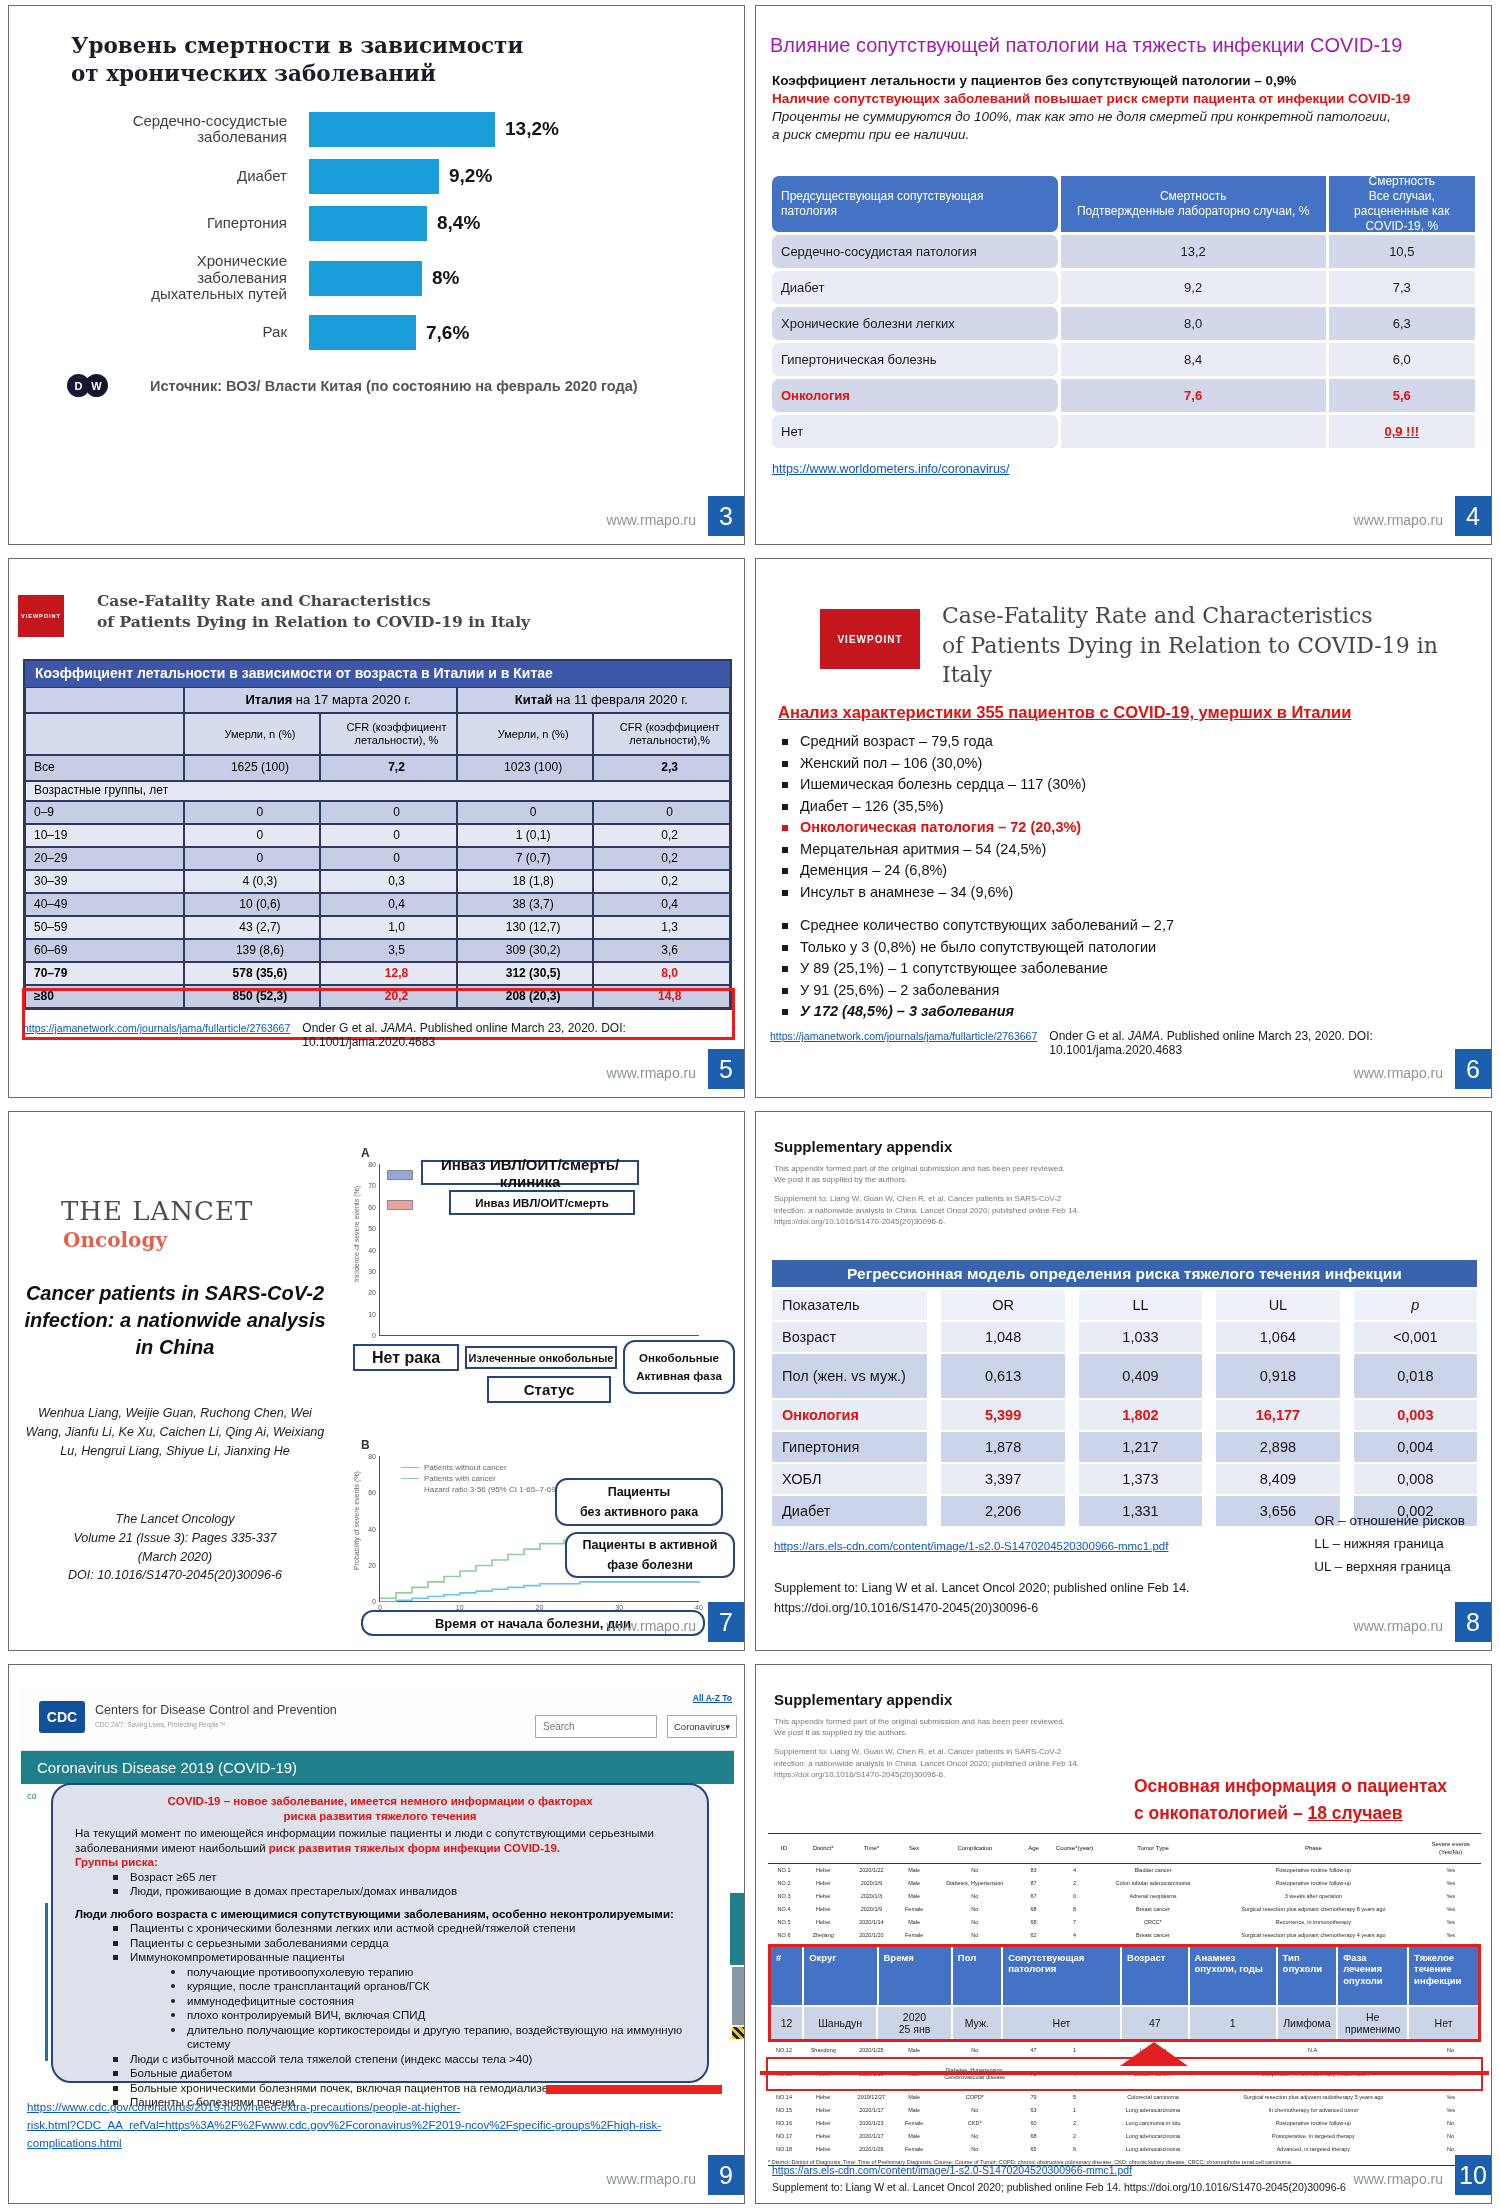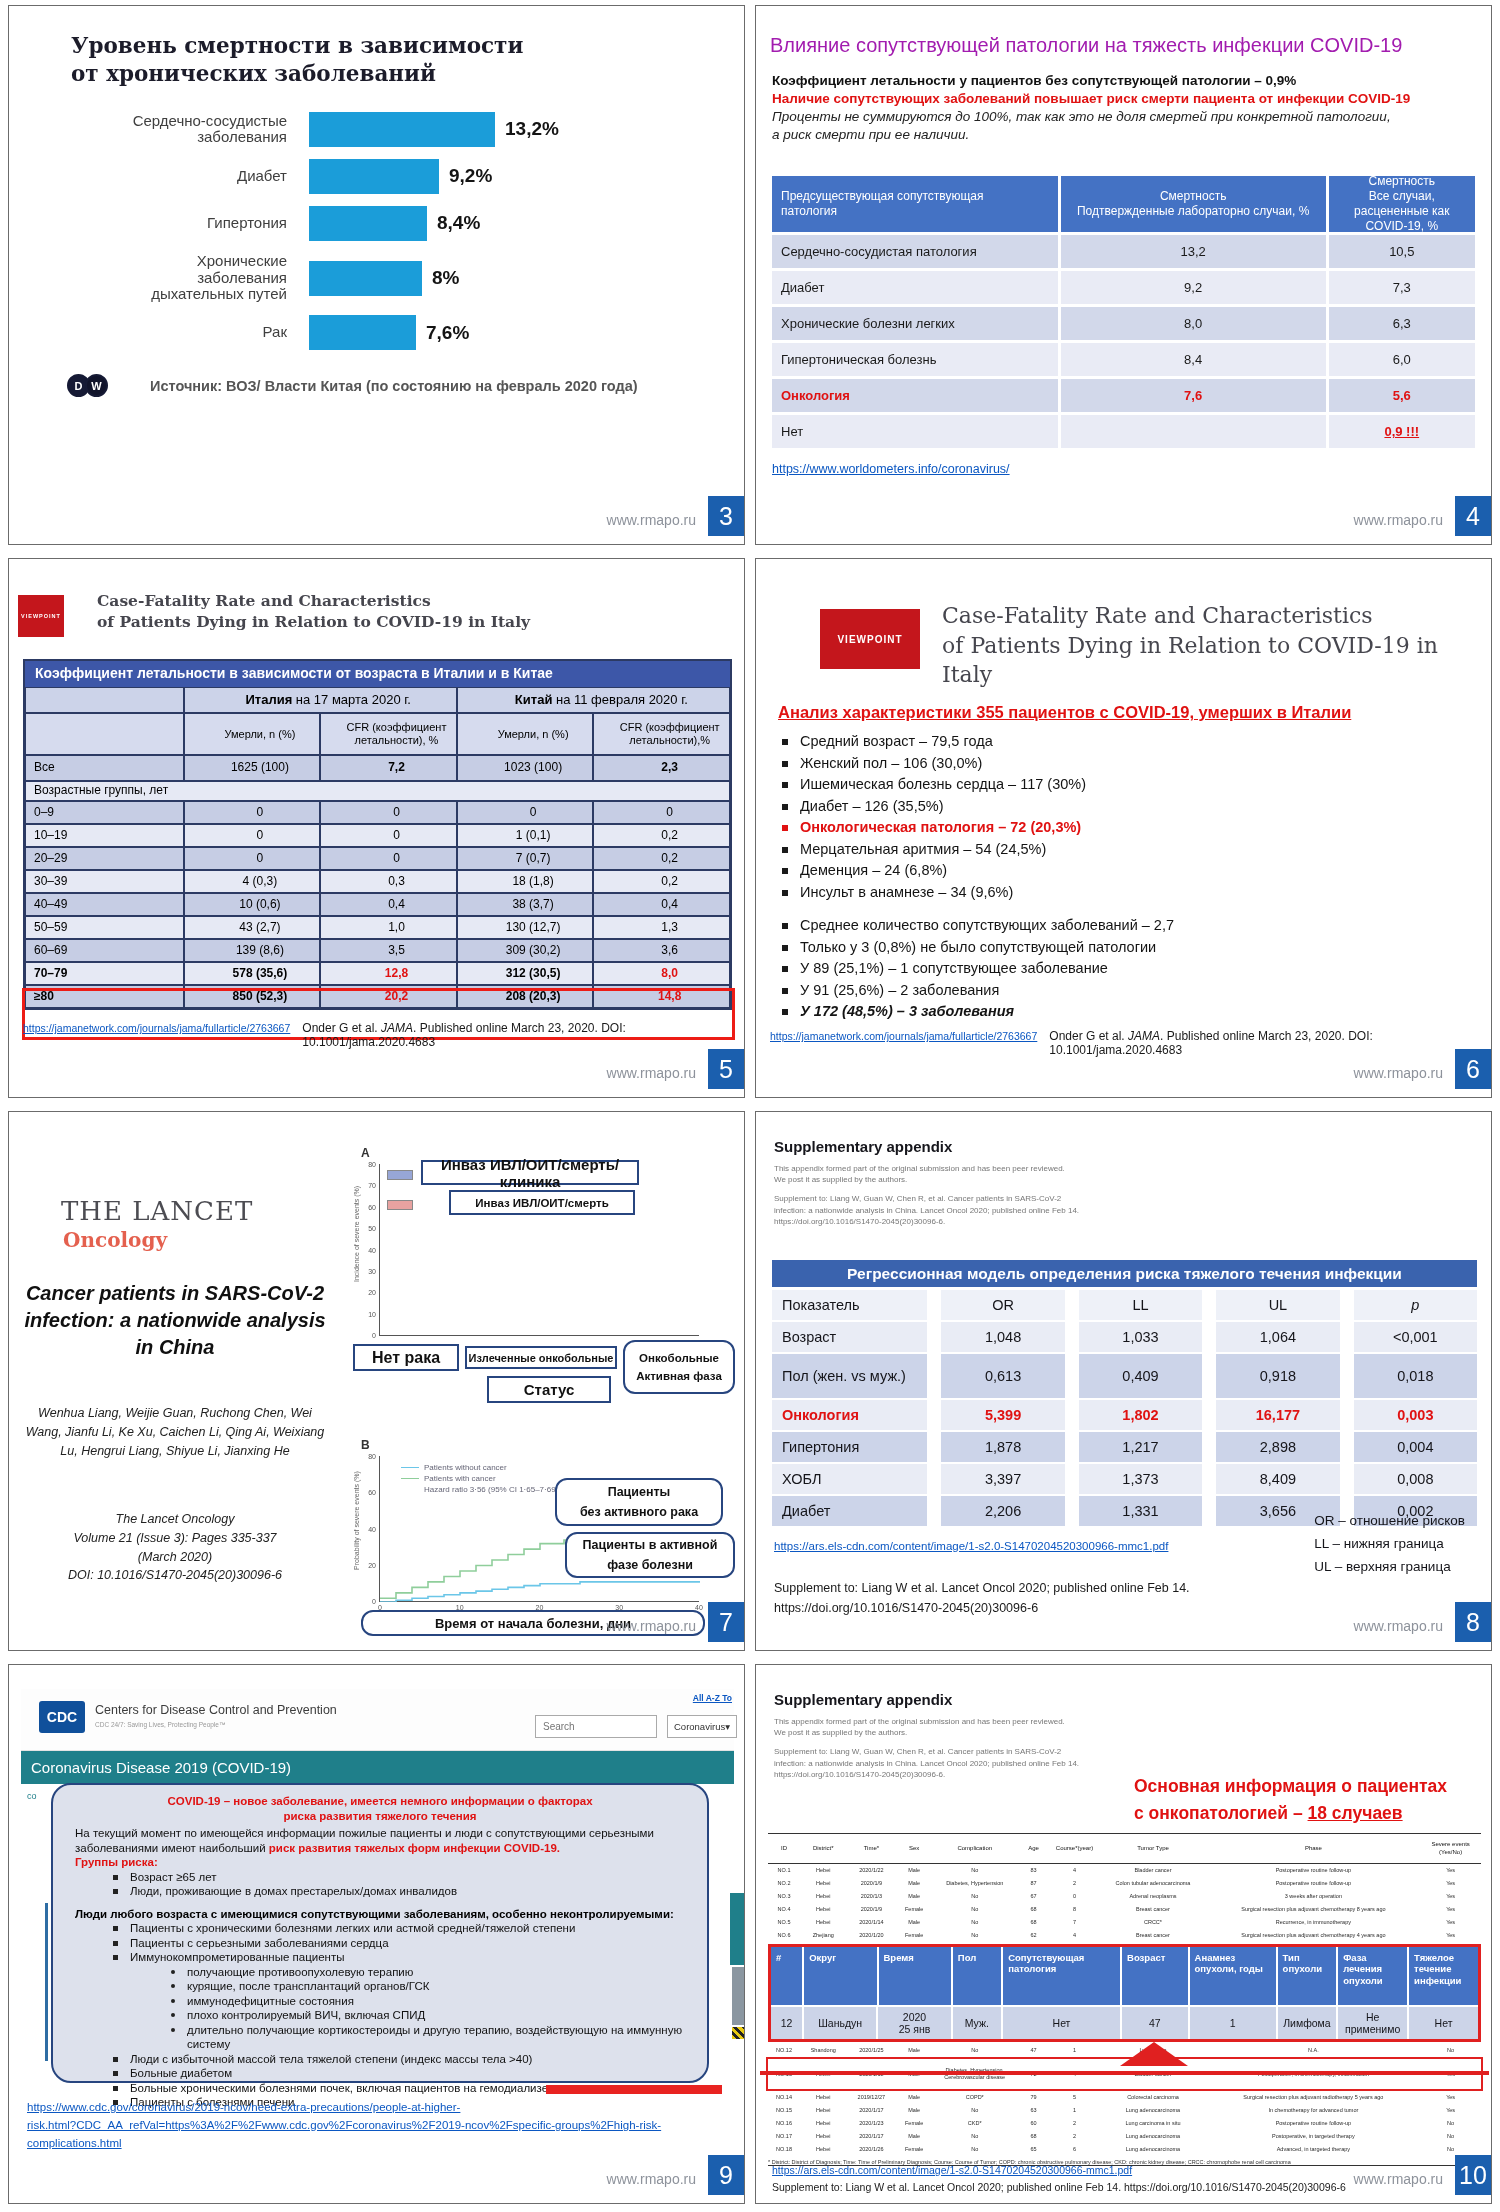--- a/index.html
+++ b/index.html
@@ -29,21 +29,21 @@
   .s3srctext { margin-left:42px; font-size:14.5px; font-weight:bold; color:#565656; }
   
   .s4title { margin:28px 12px 0 14px; font-size:20px; color:#a21caf; }
   .s4b { margin:16px 16px 0; font-weight:bold; font-size:13.5px; color:#111; }
   .s4r { margin:3px 16px 0; font-weight:bold; font-size:13.5px; color:#e01212; }
   .s4i { margin:3px 16px 0; font-style:italic; font-size:13.5px; color:#222; }
   .s4table { margin:34px 16px 0; display:flex; flex-direction:column; gap:3px; }
   .s4tr { display:flex; gap:3px; }
   .s4th { background:#4472c4; color:#fff; font-size:12px; padding:5px 9px; display:flex; flex-direction:column; justify-content:center; height:56px; line-height:1.25; }
   .s4td { font-size:13px; display:flex; align-items:center; padding:0 9px; height:33px; color:#1a1a1a; }
-  .s4c0 { width:41%; } .s4c1 { width:38%; justify-content:center; text-align:center; } .s4c2 { width:21%; justify-content:center; text-align:center; }
+  .s4c0 { width:41%;border-radius:7px; } .s4c1 { width:38%; justify-content:center; text-align:center; } .s4c2 { width:21%; justify-content:center; text-align:center; }
   .s4tr.dark .s4td { background:#d2d8ea; } .s4tr.light .s4td { background:#e9ebf5; }
   .s4tr.onko .s4td { color:#e01212; font-weight:bold; }
   .s4tr.none .s4td.s4c2 { color:#e01212; font-weight:bold; text-decoration:underline; }
   #s4 .link { display:block; margin:14px 16px 0; font-size:12.5px; }
   
   .vpbox { position:absolute; background:#c4161c; color:#fff; display:flex; align-items:center; justify-content:center;
            font-weight:bold; letter-spacing:1px; }
   .jtitle { position:absolute; font-family:"DejaVu Serif", serif; color:#46464e; line-height:1.35; }
   .cite { position:absolute; display:flex; align-items:baseline; gap:12px; }
   .cite .link { font-size:10.5px; }
@@ -120,21 +120,21 @@
   .cdclogo { position:absolute; left:18px; top:12px; width:46px; height:32px; background:#10509b; color:#fff; font-weight:bold;
              font-size:14px; display:flex; align-items:center; justify-content:center; border-radius:3px; }
   .cdcorg { position:absolute; left:74px; top:14px; font-size:12.5px; color:#3c3c3c; }
   .cdctag { position:absolute; left:74px; top:32px; font-size:6.5px; color:#999; }
   .cdcsearch { position:absolute; left:514px; top:26px; width:122px; height:23px; border:1px solid #aaa; background:#fff;
                font-size:10px; color:#777; padding:0 7px; font-family:"Liberation Sans", sans-serif; }
   .cdcdd { position:absolute; left:646px; top:26px; width:70px; height:23px; border:1px solid #aaa; background:#fff;
            font-size:9.5px; color:#333; display:flex; align-items:center; justify-content:space-between; padding:0 6px; cursor:pointer; }
   .azlink { position:absolute; right:2px; top:4px; font-size:8.5px; color:#0b57c2; text-decoration:underline; font-weight:bold; }
   .tealbar { position:absolute; left:12px; top:86px; width:713px; height:33px; background:#1f7f8a; color:#fff;
-             font-size:15px; display:flex; align-items:center; padding-left:10px; }
+             font-size:15px; display:flex; align-items:center; padding-left:16px; }
   .cofrag { position:absolute; left:18px; top:126px; font-size:9px; color:#1f7f8a; }
   .vblue { position:absolute; left:36px; top:238px; width:3px; height:158px; background:#2e6da4; }
   .frag1 { position:absolute; right:0; top:228px; width:14px; height:72px; background:#1f7f8a; }
   .frag2 { position:absolute; right:0; top:302px; width:12px; height:58px; background:#8b97a1; }
   .frag3 { position:absolute; right:0; top:362px; width:12px; height:12px;
            background:repeating-linear-gradient(45deg,#e8c90f 0 3px,#222 3px 6px); }
   .riskbox { position:absolute; left:42px; top:118px; width:658px; height:300px; background:#dde1ec;
              border:2.5px solid #27457f; border-radius:20px; padding:9px 22px; }
   .rb-h { text-align:center; color:#e01212; font-weight:bold; font-size:11.5px; line-height:14.5px; }
   .rb-p { font-size:11.5px; line-height:14.5px; color:#111; margin-top:3px; }

